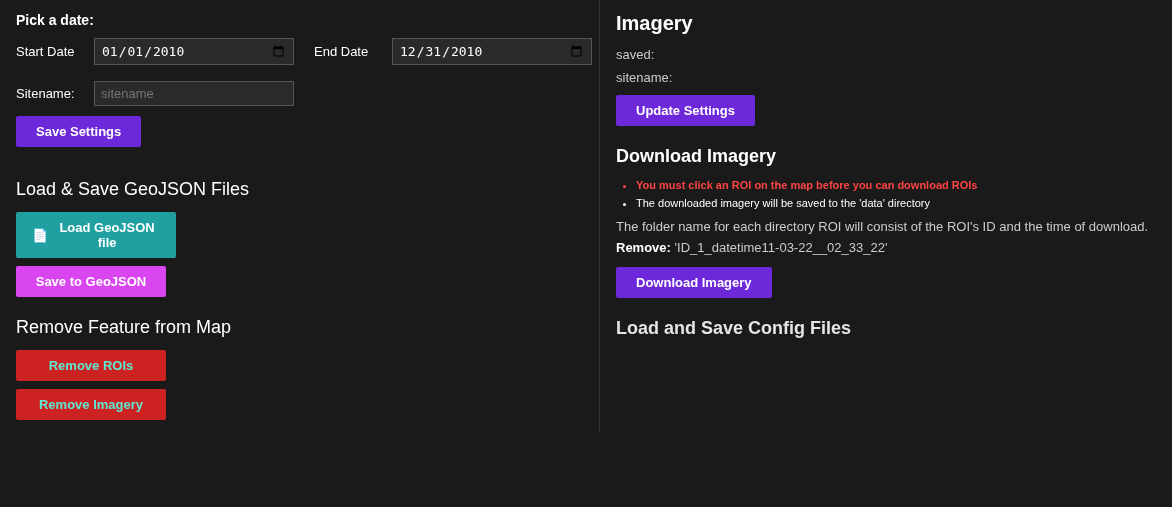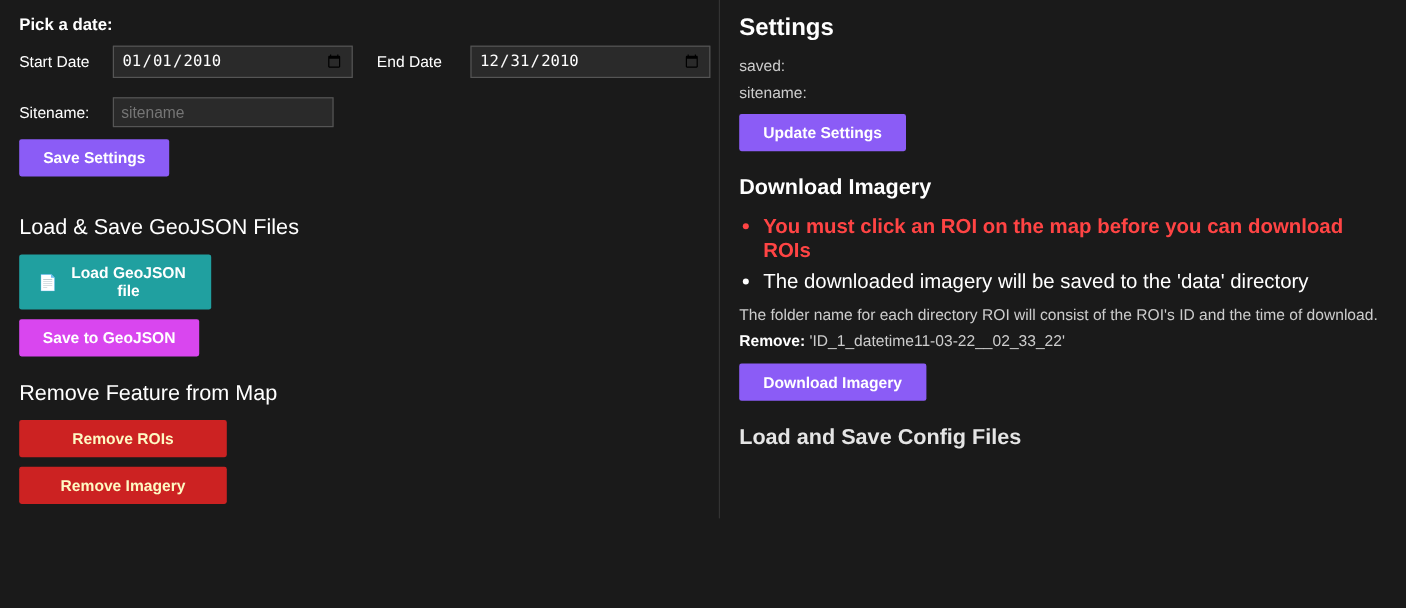--- a/index.html
+++ b/index.html
@@ -62,44 +62,44 @@
       font-size: 13px;
       width: 200px;
     }
 
     .sitename-input {
       background-color: #2a2a2a;
       border: 1px solid #555;
       color: #ffffff;
       padding: 4px 6px;
       font-size: 13px;
-      width: 184px;
+      width: 200px;
     }
 
     .btn-purple {
-      background-color: #8b5cf6;
+      background-color: #6d28d9;
       border: none;
       color: #ffffff;
       padding: 8px 20px;
       cursor: pointer;
       font-size: 13px;
       font-weight: bold;
       border-radius: 2px;
     }
 
     .btn-red {
       background-color: #cc2222;
       border: none;
-      color: #fef9c3;
+      color: #5eead4;
       padding: 8px 14px;
       cursor: pointer;
       font-size: 13px;
       font-weight: bold;
       border-radius: 2px;
-      width: 173px;
+      width: 150px;
       text-align: center;
     }
 
     .section-divider {
       margin: 20px 0 10px 0;
     }
 
     .section-title {
       font-size: 18px;
       font-weight: normal;
@@ -184,21 +184,21 @@
     }
 
     .bullet-list {
       list-style: disc;
       padding-left: 20px;
       margin-bottom: 10px;
     }
 
     .bullet-list li {
       margin-bottom: 6px;
-      font-size: 17px;
+      font-size: 11px;
       color: #ffffff;
     }
 
     .bullet-list li.bold-red {
       font-weight: bold;
       color: #ff4444;
     }
 
     .info-text {
       font-size: 13px;
@@ -278,21 +278,21 @@
         <button class="btn-red">Remove ROIs</button>
         <button class="btn-red">Remove Imagery</button>
       </div>
     </div>
 
   </div>
 
   <div class="right-panel">
 
     <div class="settings-section">
-      <div class="settings-title">Settings</div>
+      <div class="settings-title">Imagery</div>
       <div class="settings-field">
         <span>saved:</span>
       </div>
       <div class="settings-field">
         <span>sitename:</span>
       </div>
       <div style="margin-top: 10px;">
         <button class="btn-purple">Update Settings</button>
       </div>
     </div>

